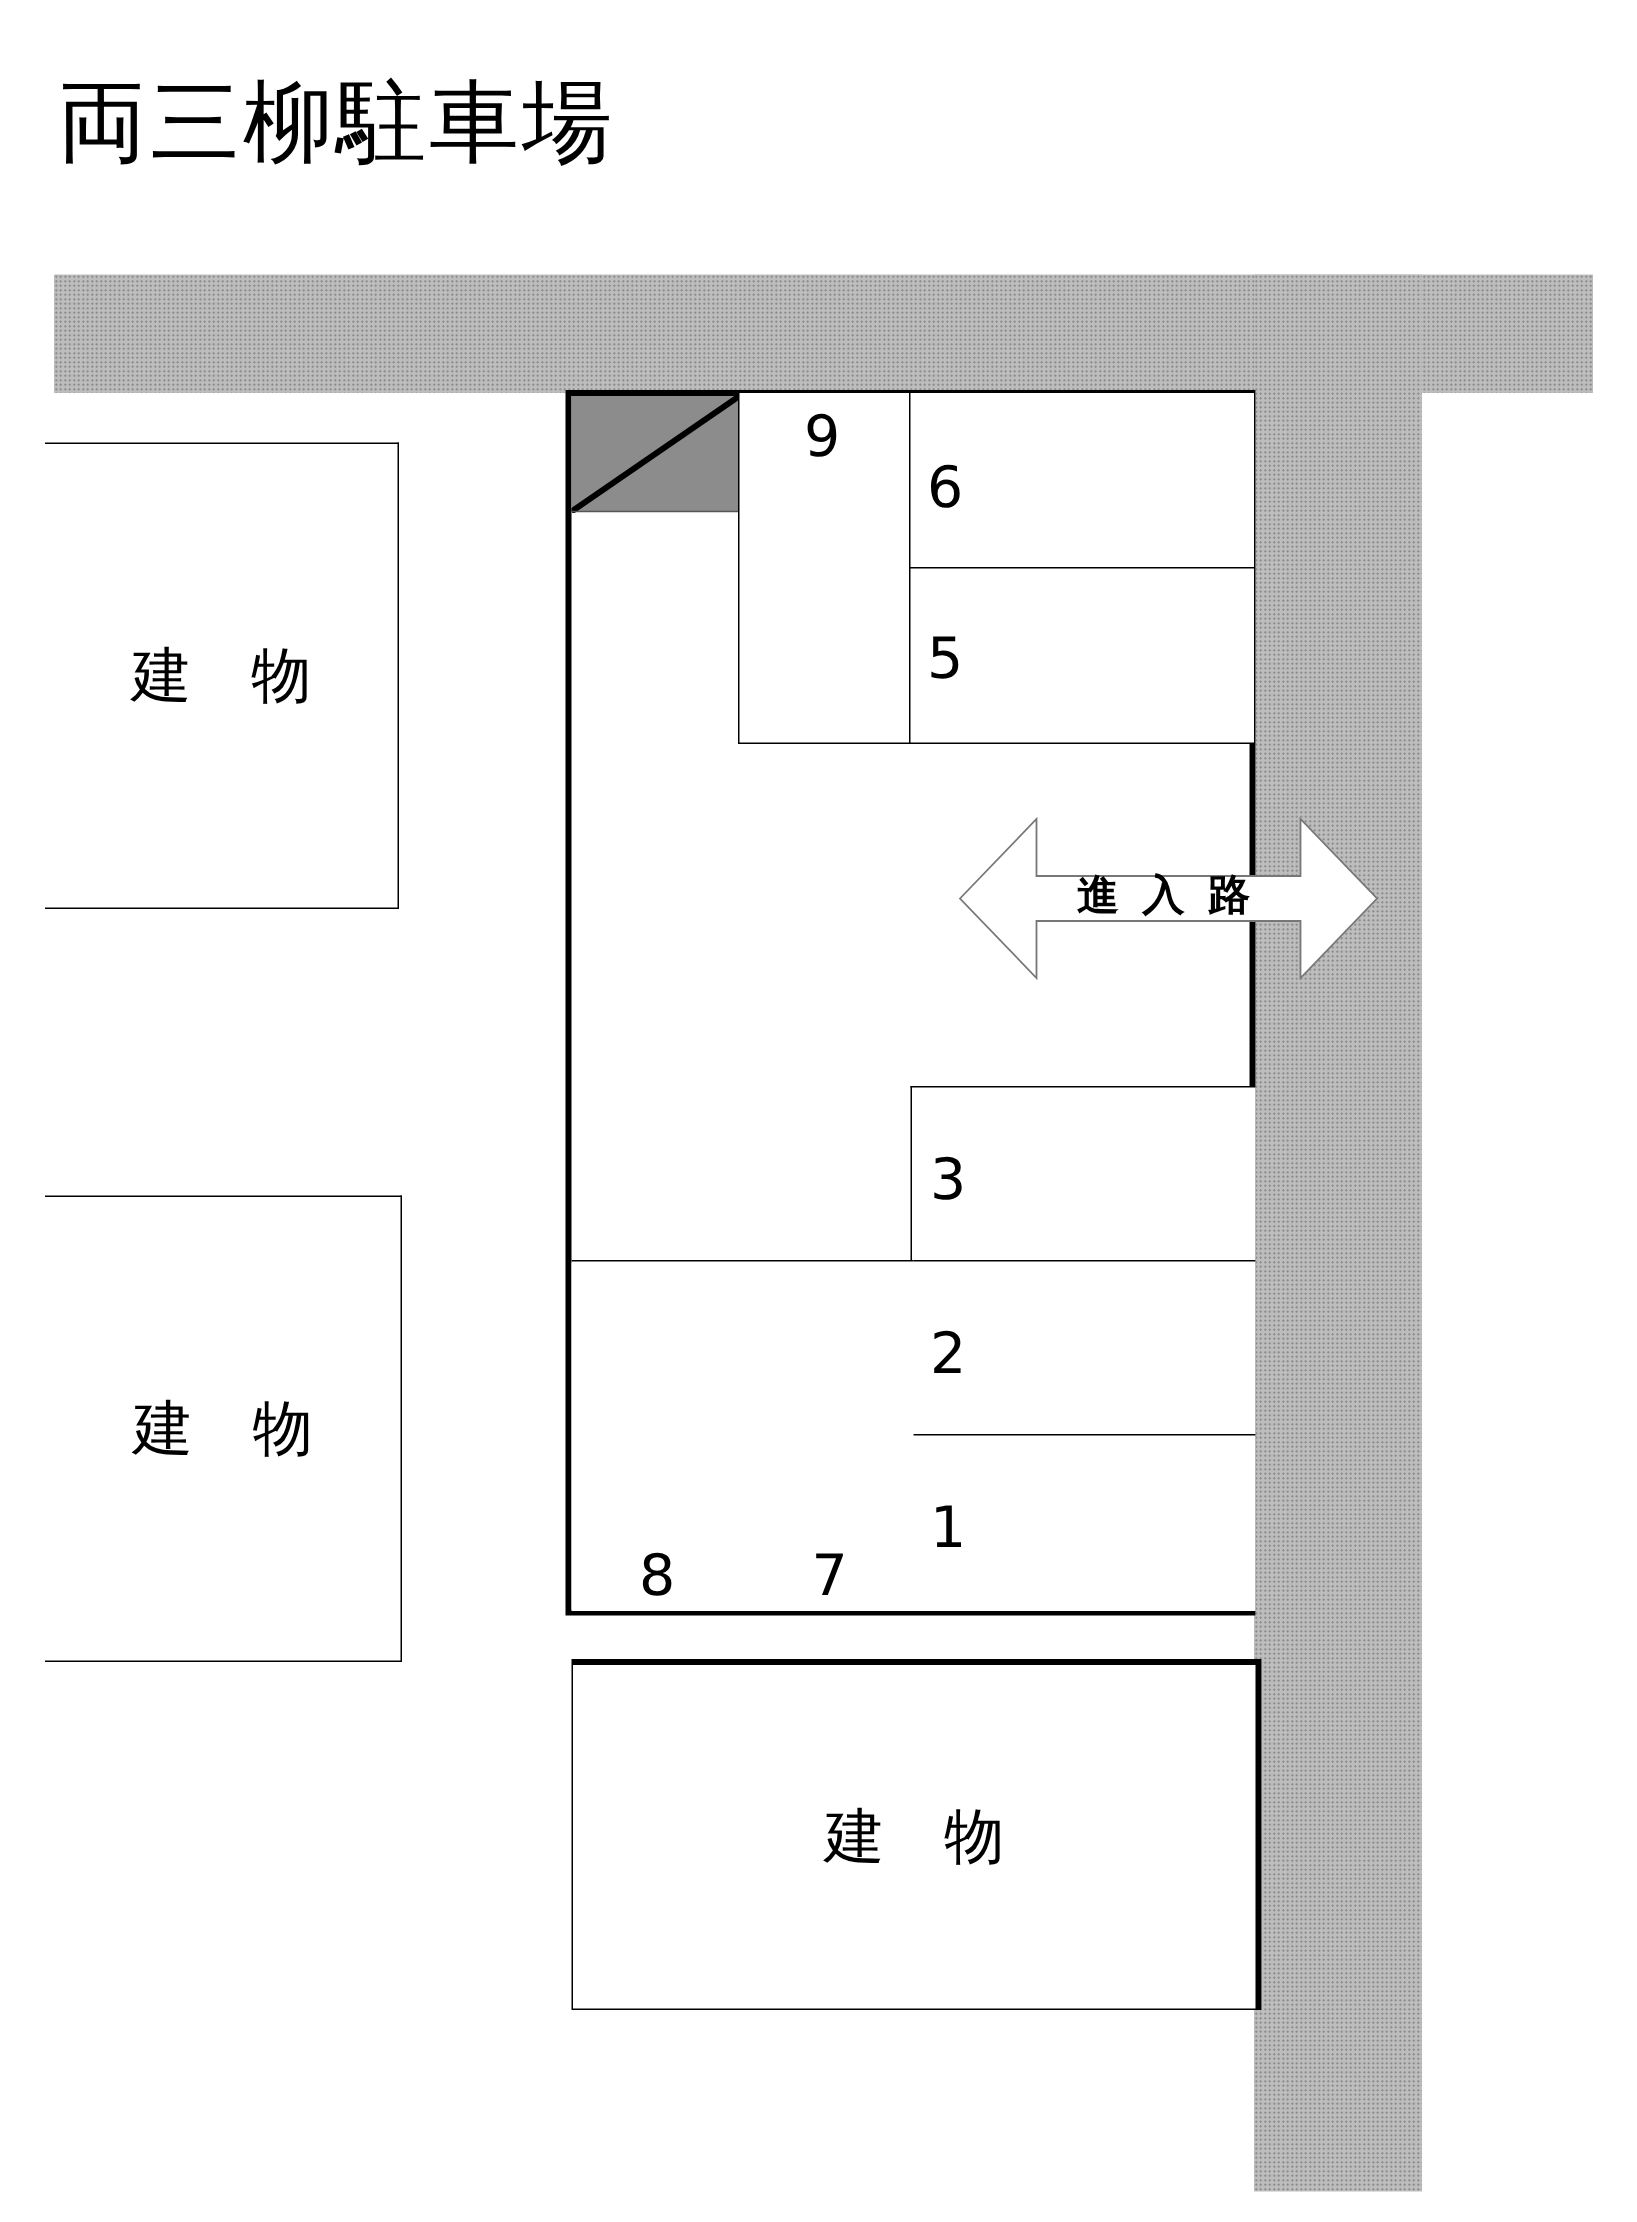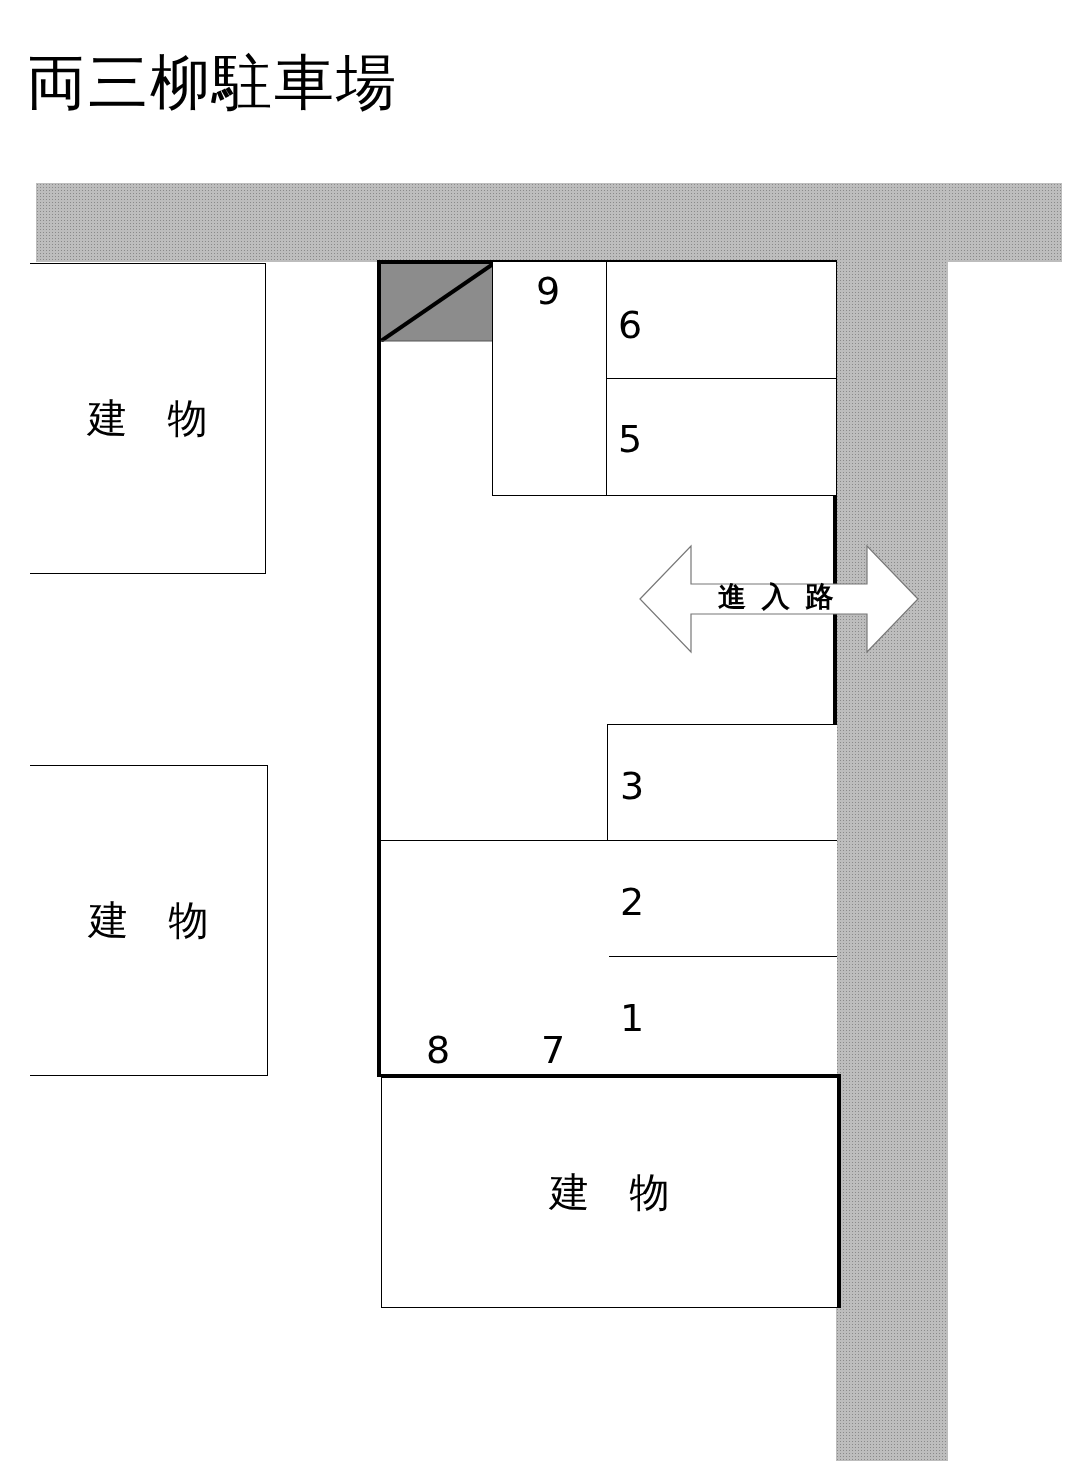--- a/index.html
+++ b/index.html
@@ -1,23 +1,23 @@
 <!DOCTYPE html>
 <html><head>
 <meta charset="utf-8">
 <style>
   html, body { margin:0; padding:0; background:#ffffff; }
   body { width:1091px; height:1481px; position:relative; overflow:hidden;
          font-family:"DejaVu Sans", sans-serif; color:#000; }
   .abs { position:absolute; box-sizing:border-box; }
-  .title { left:26px; top:44px; font-size:60px; letter-spacing:2px; line-height:76px; font-weight:400; }
+  .title { left:38px; top:44px; font-size:60px; letter-spacing:2px; line-height:76px; font-weight:400; }
   .road { background:#bdbdbd;
           background-image: radial-gradient(#8a8a8a 0.6px, transparent 0.8px);
           background-size:3px 3px; }
-  .bldg { border:1.5px solid #000; background:#fff; display:flex; align-items:center; justify-content:center; }
+  .bldg { border:1.5px solid #000; background:#fff; display:flex; align-items:center; justify-content:center;margin-top:32px; }
   .bldg span { font-size:40px; letter-spacing:0; word-spacing:0; white-space:pre; }
   .lot { border:4px solid #000; background:#fff; }
   .cell { border:1.5px solid #000; background:#fff; }
   .num { position:absolute; font-size:38px; line-height:1; font-family:"DejaVu Sans", sans-serif; }
 </style>
 </head>
 <body>
 
 <div class="abs title">両三柳駐車場</div>
 

